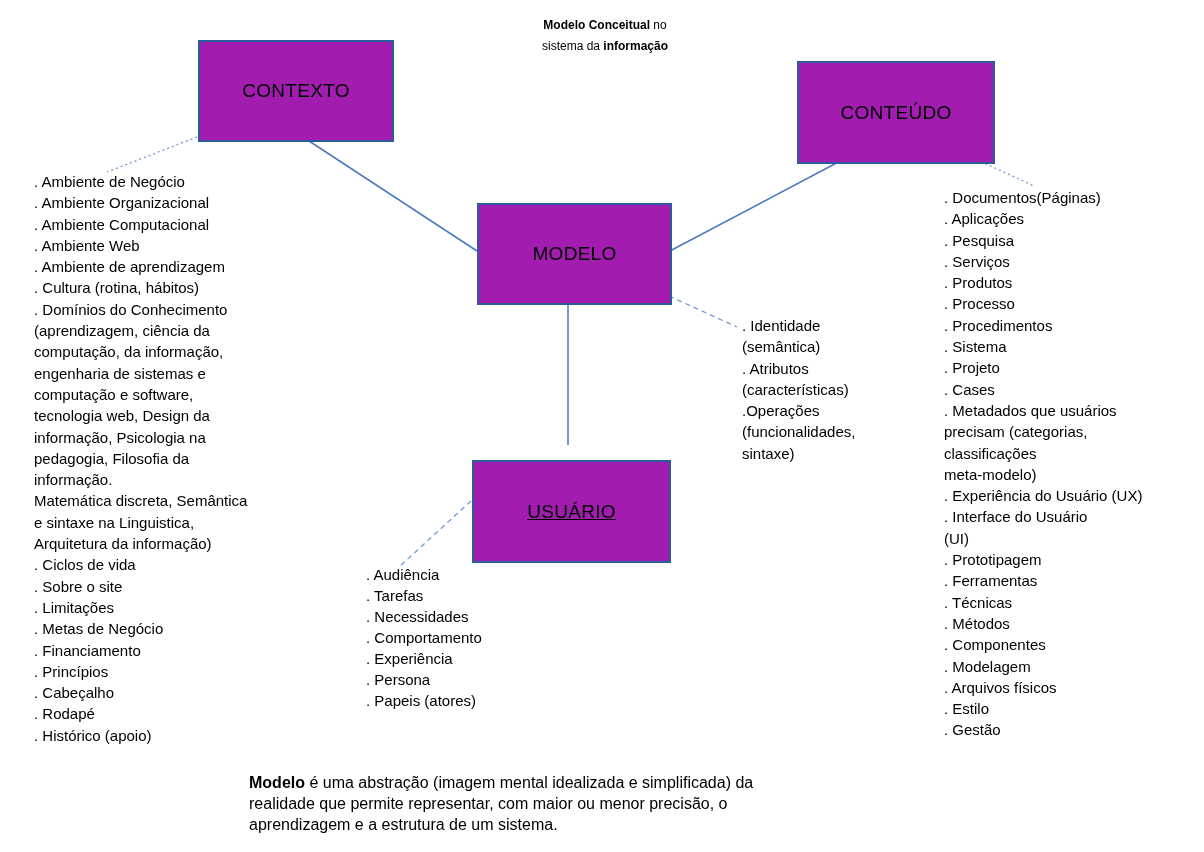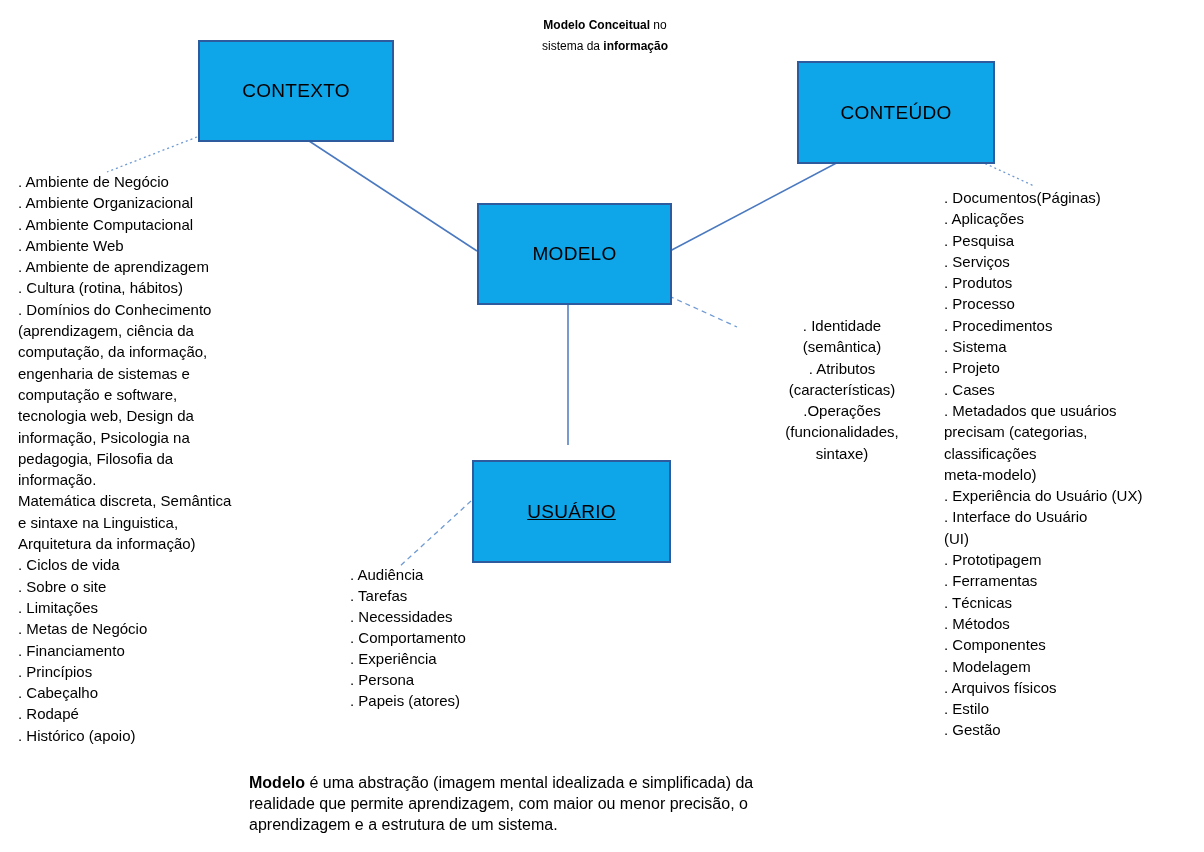--- a/index.html
+++ b/index.html
@@ -6,36 +6,36 @@
   body{
     width:1204px;height:852px;position:relative;overflow:hidden;
     font-family:"Liberation Sans",sans-serif;color:#000;
   }
   .canvas{position:absolute;inset:0;}
   svg.connectors{position:absolute;left:0;top:0;pointer-events:none;}
   .solid{stroke:var(--line-solid);stroke-width:1.5;fill:none;}
   .dashed{stroke:var(--line-dashed);stroke-width:1.3;stroke-dasharray:5 4;fill:none;}
   .dotted{stroke:var(--line-dashed);stroke-width:1.3;stroke-dasharray:2 3;fill:none;}
   .box{
-    position:absolute;background:#0ea5e9;border:2px solid var(--box-border);
+    position:absolute;background:#a21caf;border:2px solid var(--box-border);
     display:flex;align-items:center;justify-content:center;
     font-size:19px;letter-spacing:.3px;color:var(--text);
   }
   #box-contexto{left:198px;top:40px;width:192px;height:98px;}
   #box-conteudo{left:797px;top:49px;width:194px;height:99px;margin-top:12px;}
   #box-modelo{left:477px;top:203px;width:191px;height:98px;}
   #box-usuario{left:472px;top:460px;width:195px;height:99px;text-decoration:underline;}
   .tblock{
     position:absolute;font-size:15px;line-height:21.3px;
     white-space:pre-line;color:var(--text);
   }
-  #list-contexto{left:18px;top:171px;width:312px;}
+  #list-contexto{left:34px;top:171px;width:312px;}
   #list-conteudo{left:928px;top:187px;width:272px;margin-left:16px;}
-  #model-annotation{left:742px;top:315px;width:200px;text-align:center;}
-  #list-usuario{left:350px;top:564px;width:220px;line-height:21px;}
+  #model-annotation{left:742px;top:315px;width:200px;}
+  #list-usuario{left:366px;top:564px;width:220px;line-height:21px;}
   .title{
     position:absolute;left:425px;top:15px;width:360px;text-align:center;
     font-size:12px;line-height:21px;color:var(--text);
   }
   .footer{
     position:absolute;left:249px;top:772px;width:706px;text-align:left;
     font-size:16px;line-height:21px;color:var(--text);
   }
   .b{font-weight:bold;}
 </style>
@@ -135,17 +135,17 @@
   <div class="tblock" id="list-usuario">. Audiência
 . Tarefas
 . Necessidades
 . Comportamento
 . Experiência
 . Persona
 . Papeis (atores)</div>
 
   <div class="footer">
     <span class="b">Modelo</span><span> é uma abstração  (imagem mental idealizada e simplificada) da</span><br>
-    <span>realidade  que permite aprendizagem, com maior ou menor precisão, o</span><br>
+    <span>realidade  que permite representar, com maior ou menor precisão, o</span><br>
     <span>aprendizagem e a estrutura de um sistema.</span>
   </div>
 
 </div>
 
 </body></html>

